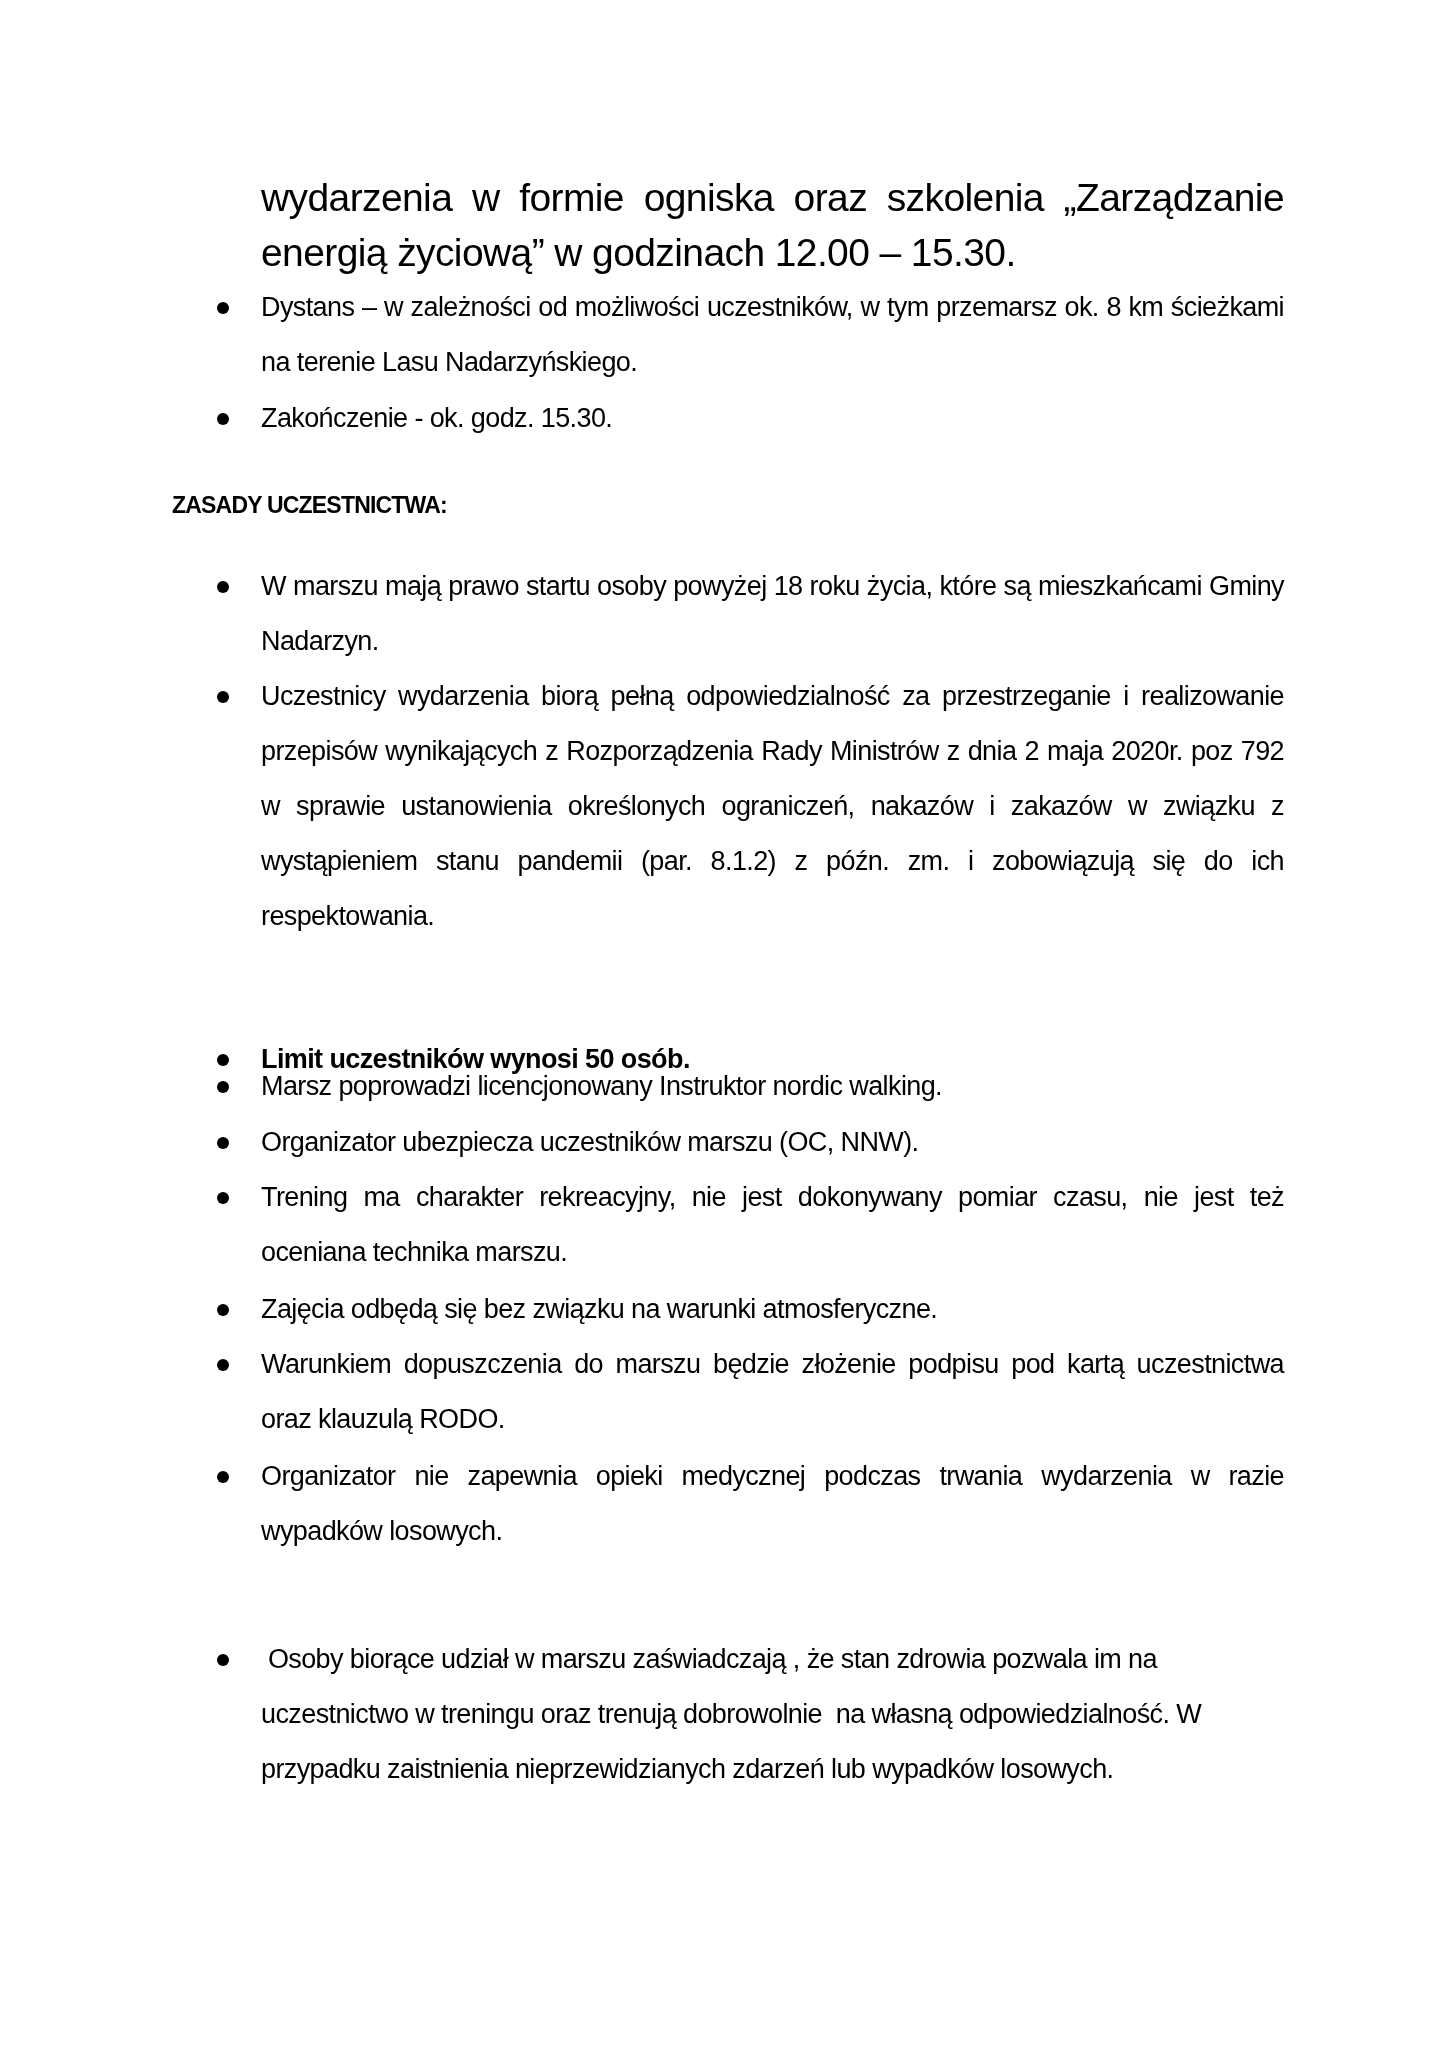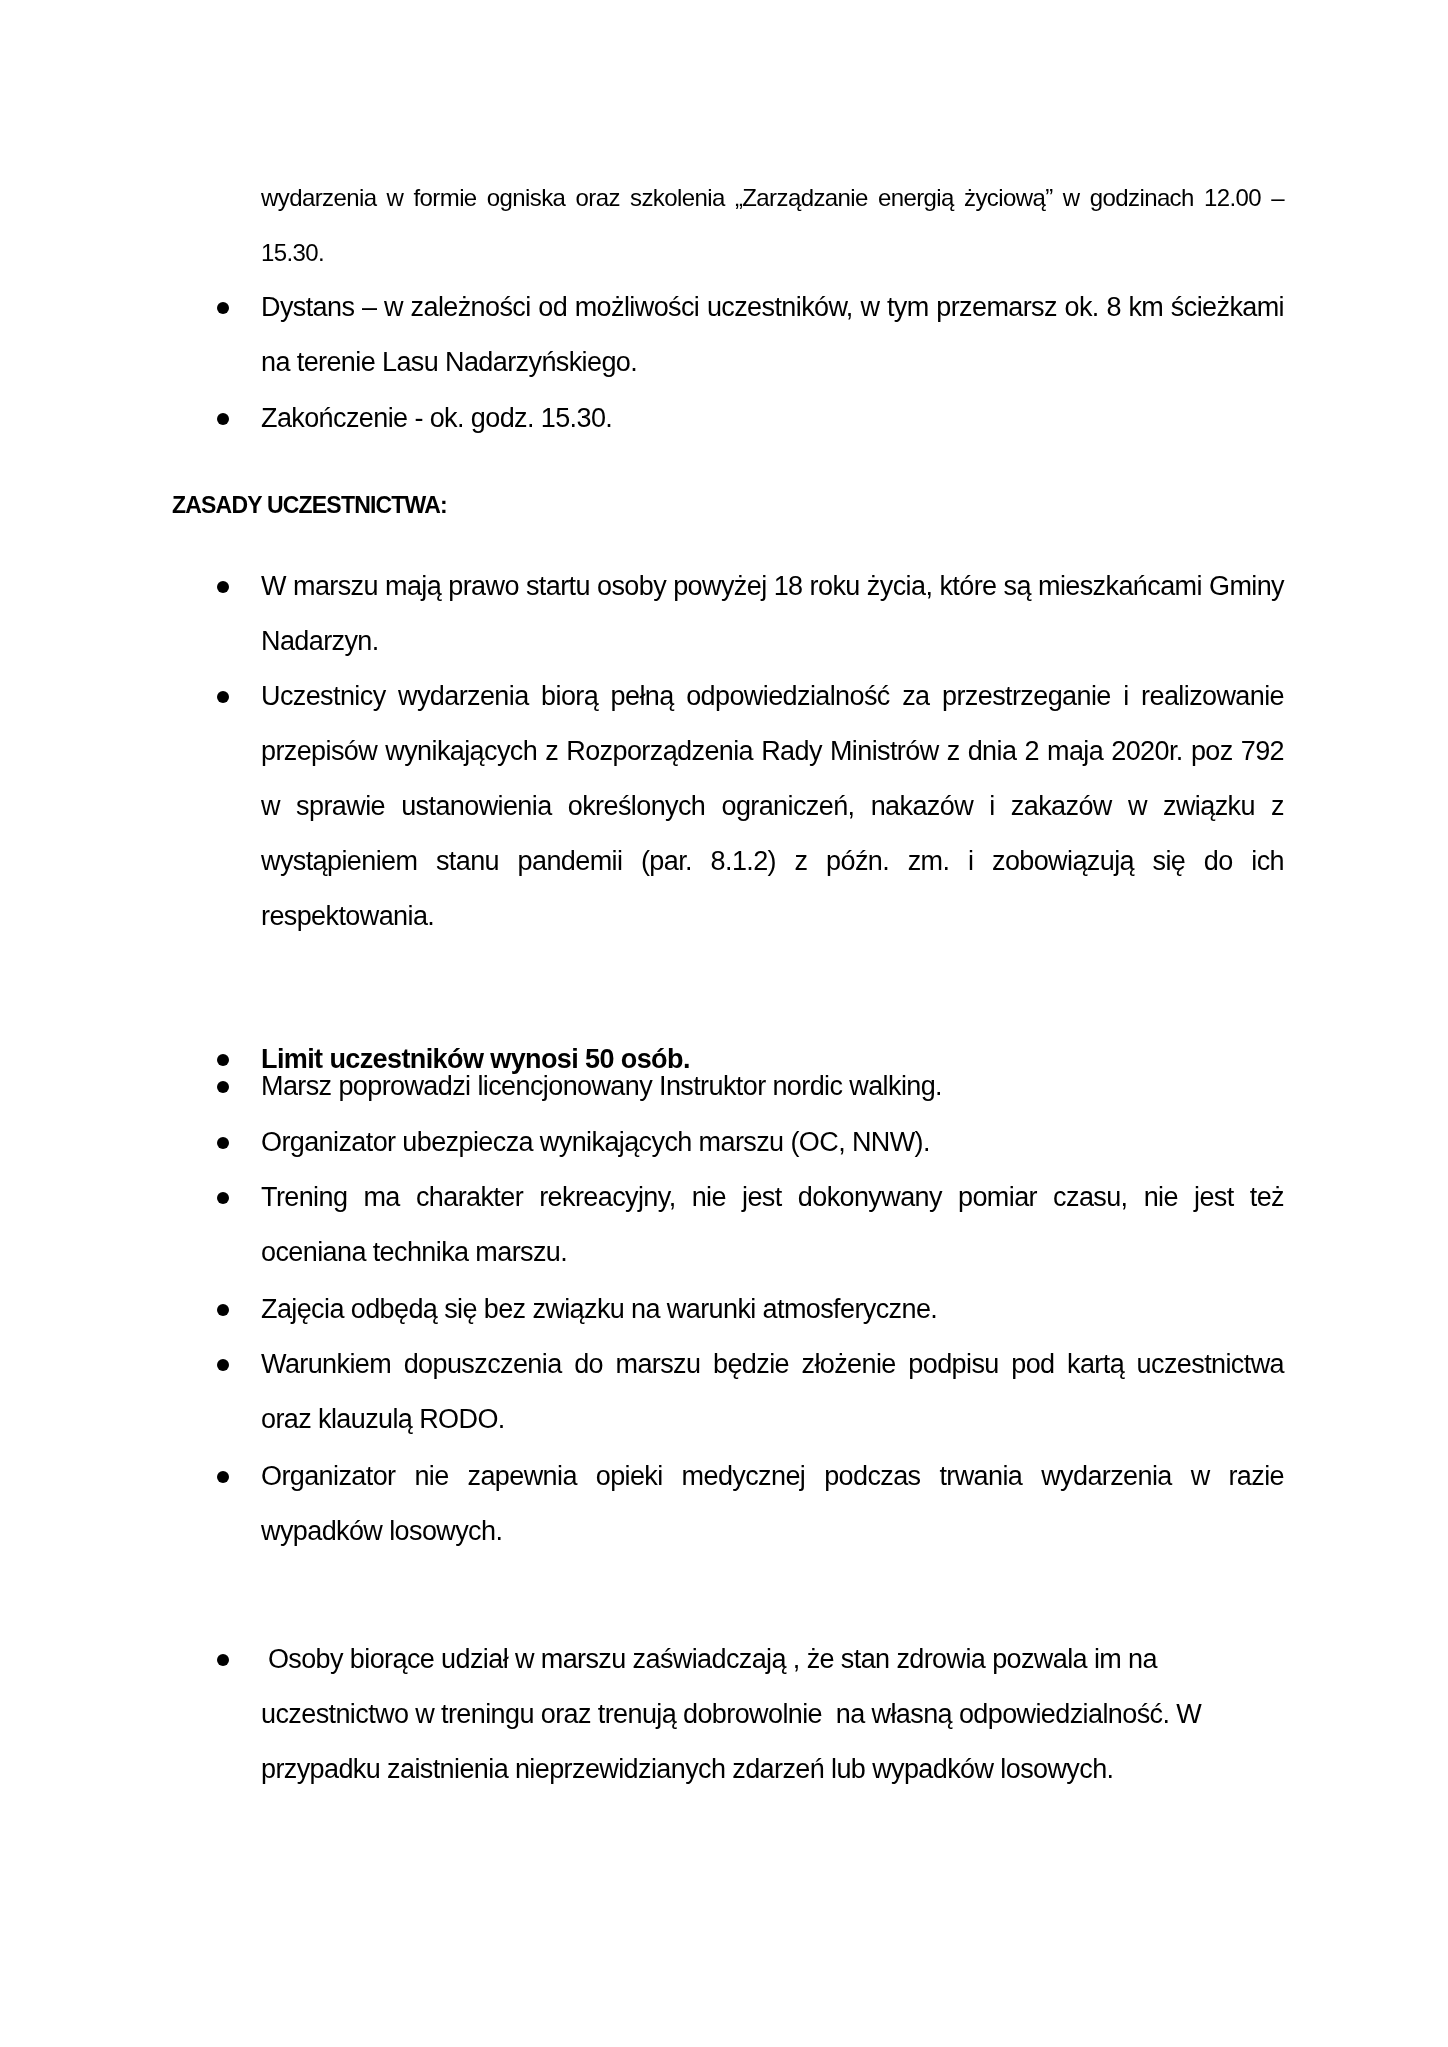--- a/index.html
+++ b/index.html
@@ -19,21 +19,21 @@
       position: absolute;
       left: 0;
       top: 0;
       width: 1448px;
       height: 2047px;
     }
     .block {
       position: absolute;
       left: 261px;
       width: 1023px;
-      font-size: 24px;
+      font-size: 39px;
       line-height: 55px;
       letter-spacing: -0.6px;
     }
     .justify {
       text-align: justify;
       text-align-last: left;
     }
     .bullet-item {
       position: absolute;
       left: 261px;
@@ -95,21 +95,21 @@
     <span>Limit uczestników wynosi 50 osób.</span>
   </div>
 
   <div class="bullet-item" style="top:1059px;">
     <span class="bullet-dot"></span>
     <span>Marsz poprowadzi licencjonowany Instruktor nordic walking.</span>
   </div>
 
   <div class="bullet-item" style="top:1115px;">
     <span class="bullet-dot"></span>
-    <span>Organizator ubezpiecza wynikających marszu (OC, NNW).</span>
+    <span>Organizator ubezpiecza uczestników marszu (OC, NNW).</span>
   </div>
 
   <div class="bullet-item justify" style="top:1170px;">
     <span class="bullet-dot"></span>
     <span>Trening ma charakter rekreacyjny, nie jest dokonywany pomiar czasu, nie jest też oceniana technika marszu.</span>
   </div>
 
   <div class="bullet-item" style="top:1282px;">
     <span class="bullet-dot"></span>
     <span>Zajęcia odbędą się bez związku na warunki atmosferyczne.</span>

